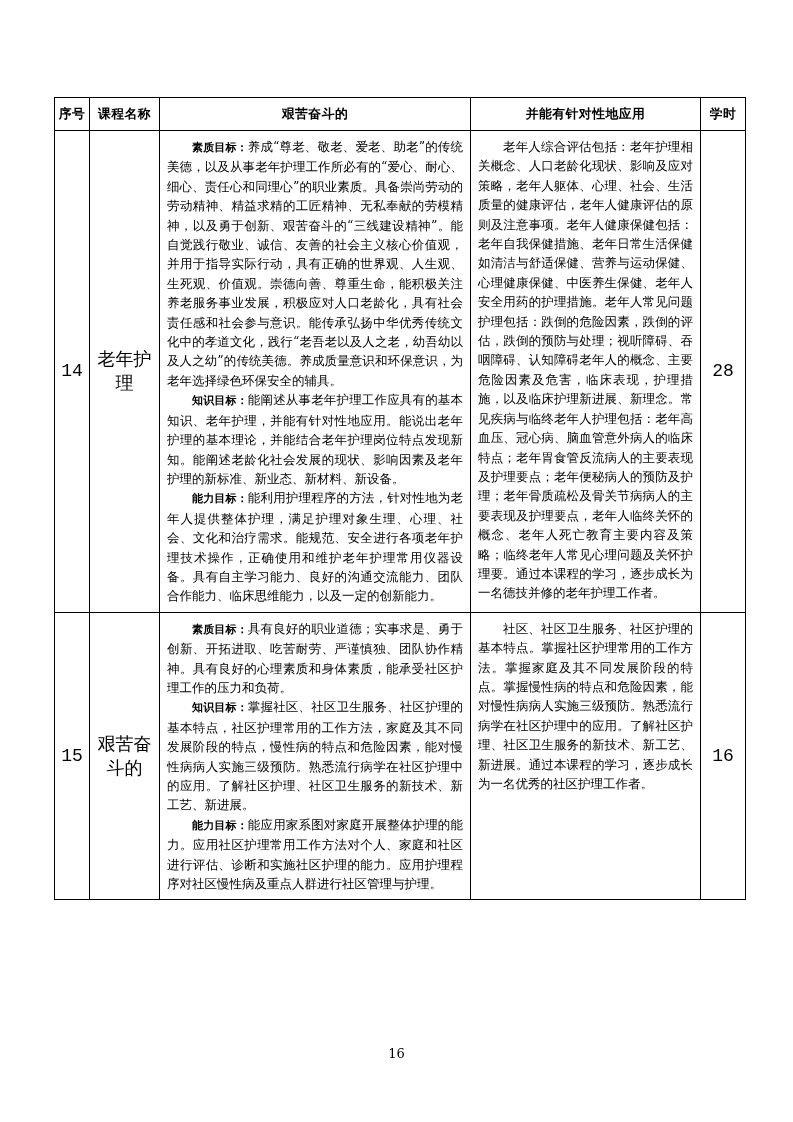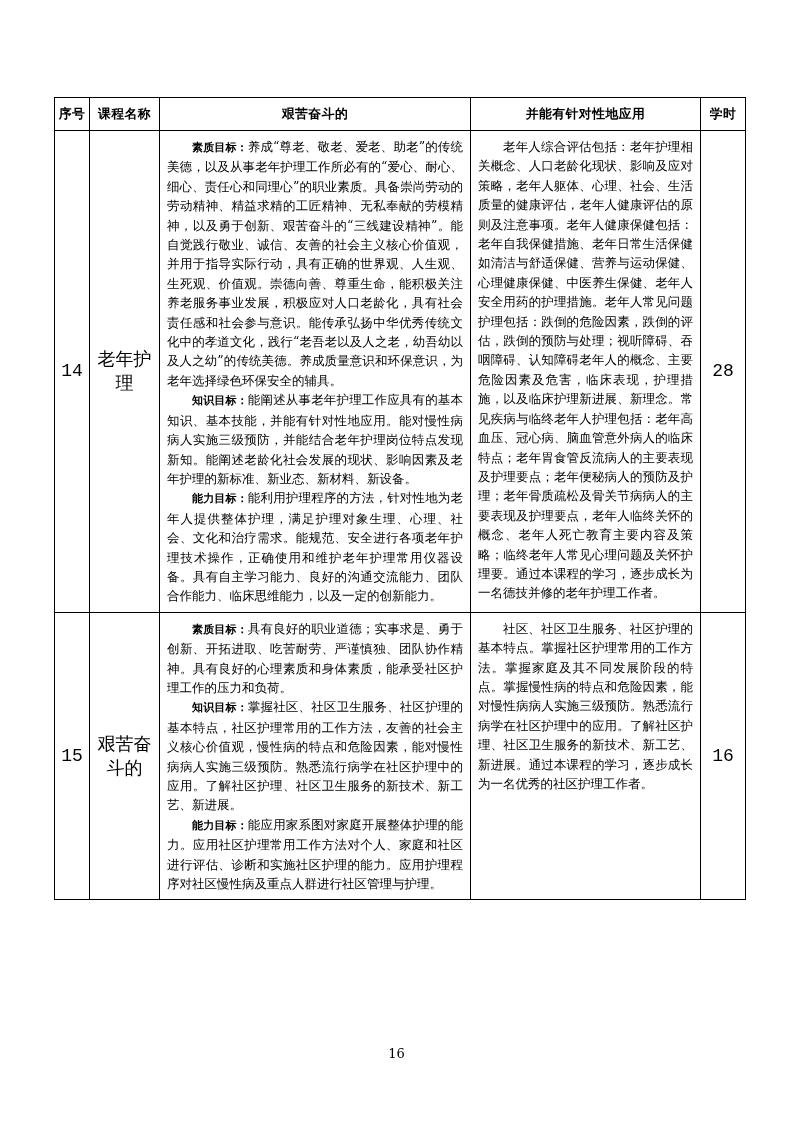--- a/index.html
+++ b/index.html
@@ -74,34 +74,34 @@
         <th>并能有针对性地应用</th>
         <th>学时</th>
       </tr>
     </thead>
     <tbody>
       <tr class="row-14">
         <td class="center-cell">14</td>
         <td class="center-cell">老年护理</td>
         <td class="text-cell">
           <p class="para"><b>素质目标：</b><span>养成“尊老、敬老、爱老、助老”的传统美德，以及从事老年护理工作所必有的“爱心、耐心、细心、责任心和同理心”的职业素质。具备崇尚劳动的劳动精神、精益求精的工匠精神、无私奉献的劳模精神，以及勇于创新、艰苦奋斗的“三线建设精神”。能自觉践行敬业、诚信、友善的社会主义核心价值观，并用于指导实际行动，具有正确的世界观、人生观、生死观、价值观。崇德向善、尊重生命，能积极关注养老服务事业发展，积极应对人口老龄化，具有社会责任感和社会参与意识。能传承弘扬中华优秀传统文化中的孝道文化，践行“老吾老以及人之老，幼吾幼以及人之幼”的传统美德。养成质量意识和环保意识，为老年选择绿色环保安全的辅具。</span></p>
-          <p class="para"><b>知识目标：</b><span>能阐述从事老年护理工作应具有的基本知识、基本技能，并能有针对性地应用。能对慢性病病人实施三级预防，并能结合老年护理岗位特点发现新知。能阐述老龄化社会发展的现状、影响因素及老年护理的新标准、新业态、新材料、新设备。</span></p>
+          <p class="para"><b>知识目标：</b><span>能阐述从事老年护理工作应具有的基本知识、老年护理，并能有针对性地应用。能说出老年护理的基本理论，并能结合老年护理岗位特点发现新知。能阐述老龄化社会发展的现状、影响因素及老年护理的新标准、新业态、新材料、新设备。</span></p>
           <p class="para"><b>能力目标：</b><span>能利用护理程序的方法，针对性地为老年人提供整体护理，满足护理对象生理、心理、社会、文化和治疗需求。能规范、安全进行各项老年护理技术操作，正确使用和维护老年护理常用仪器设备。具有自主学习能力、良好的沟通交流能力、团队合作能力、临床思维能力，以及一定的创新能力。</span></p>
         </td>
         <td class="text-cell">
           <p class="para">老年人综合评估包括：老年护理相关概念、人口老龄化现状、影响及应对策略，老年人躯体、心理、社会、生活质量的健康评估，老年人健康评估的原则及注意事项。老年人健康保健包括：老年自我保健措施、老年日常生活保健如清洁与舒适保健、营养与运动保健、心理健康保健、中医养生保健、老年人安全用药的护理措施。老年人常见问题护理包括：跌倒的危险因素，跌倒的评估，跌倒的预防与处理；视听障碍、吞咽障碍、认知障碍老年人的概念、主要危险因素及危害，临床表现，护理措施，以及临床护理新进展、新理念。常见疾病与临终老年人护理包括：老年高血压、冠心病、脑血管意外病人的临床特点；老年胃食管反流病人的主要表现及护理要点；老年便秘病人的预防及护理；老年骨质疏松及骨关节病病人的主要表现及护理要点，老年人临终关怀的概念、老年人死亡教育主要内容及策略；临终老年人常见心理问题及关怀护理要。通过本课程的学习，逐步成长为一名德技并修的老年护理工作者。</p>
         </td>
         <td class="center-cell">28</td>
       </tr>
       <tr class="row-15">
         <td class="center-cell">15</td>
         <td class="center-cell">艰苦奋斗的</td>
         <td class="text-cell">
           <p class="para"><b>素质目标：</b><span>具有良好的职业道德；实事求是、勇于创新、开拓进取、吃苦耐劳、严谨慎独、团队协作精神。具有良好的心理素质和身体素质，能承受社区护理工作的压力和负荷。</span></p>
-          <p class="para"><b>知识目标：</b><span>掌握社区、社区卫生服务、社区护理的基本特点，社区护理常用的工作方法，友善的社会主义核心价值观，慢性病的特点和危险因素，能对慢性病病人实施三级预防。熟悉流行病学在社区护理中的应用。了解社区护理、社区卫生服务的新技术、新工艺、新进展。</span></p>
+          <p class="para"><b>知识目标：</b><span>掌握社区、社区卫生服务、社区护理的基本特点，社区护理常用的工作方法，家庭及其不同发展阶段的特点，慢性病的特点和危险因素，能对慢性病病人实施三级预防。熟悉流行病学在社区护理中的应用。了解社区护理、社区卫生服务的新技术、新工艺、新进展。</span></p>
           <p class="para"><b>能力目标：</b><span>能应用家系图对家庭开展整体护理的能力。应用社区护理常用工作方法对个人、家庭和社区进行评估、诊断和实施社区护理的能力。应用护理程序对社区慢性病及重点人群进行社区管理与护理。</span></p>
         </td>
         <td class="text-cell">
           <p class="para">社区、社区卫生服务、社区护理的基本特点。掌握社区护理常用的工作方法。掌握家庭及其不同发展阶段的特点。掌握慢性病的特点和危险因素，能对慢性病病人实施三级预防。熟悉流行病学在社区护理中的应用。了解社区护理、社区卫生服务的新技术、新工艺、新进展。通过本课程的学习，逐步成长为一名优秀的社区护理工作者。</p>
         </td>
         <td class="center-cell">16</td>
       </tr>
     </tbody>
   </table>
 

